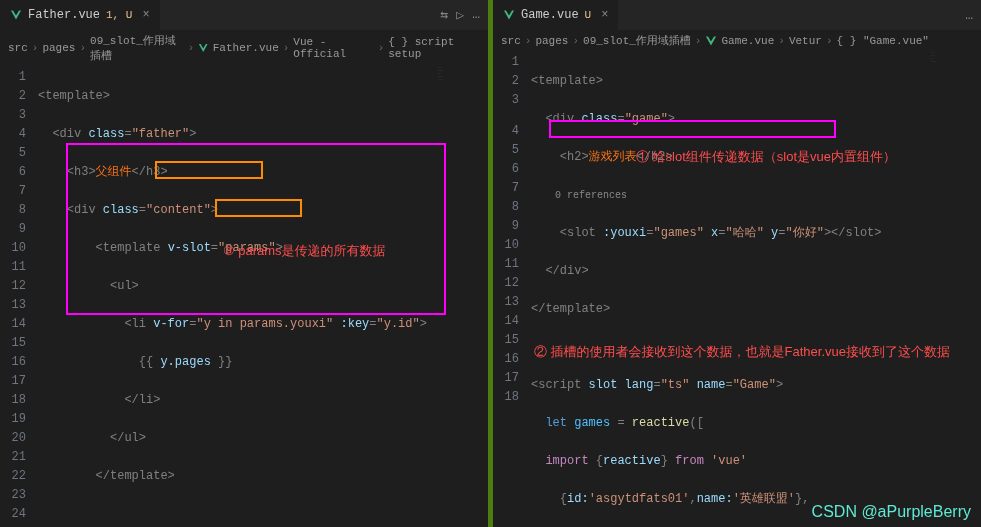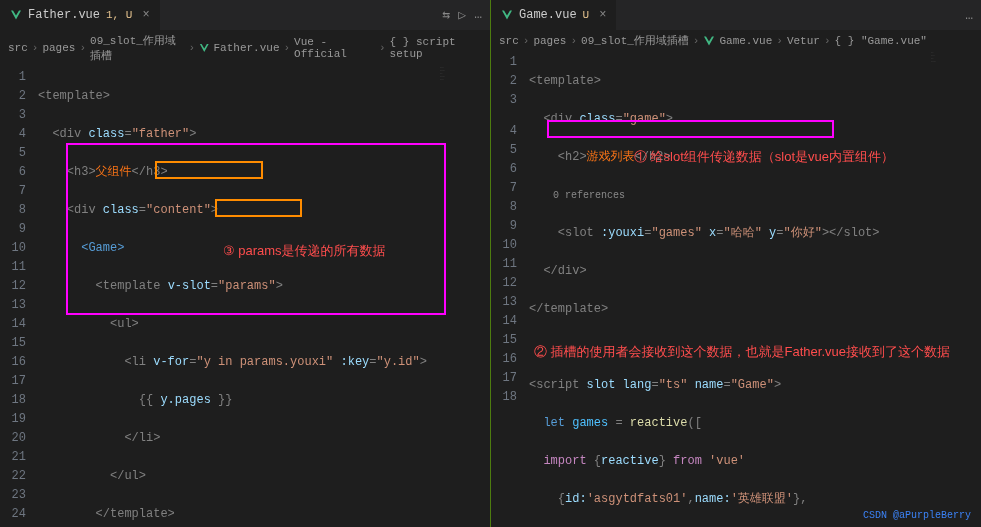--- a/index.html
+++ b/index.html
@@ -1,19 +1,19 @@
 <!DOCTYPE html>
 <html><head>
 <meta charset="utf-8">
 <style>
 * { margin:0; padding:0; box-sizing:border-box; }
 body { width:981px; height:527px; background:#1e1e1e; font-family:Consolas,'Courier New',monospace; font-size:12px; color:#d4d4d4; overflow:hidden; position:relative; }
 .split { display:flex; height:100%; }
 .pane { flex:1; display:flex; flex-direction:column; position:relative; }
-.pane:first-child { border-right:1px solid #4d7c0f; }
+.pane:first-child { border-right:5px solid #4d7c0f; }
 .tabbar { display:flex; align-items:center; background:#252526; height:30px; }
 .tab { display:flex; align-items:center; gap:6px; padding:0 10px; height:100%; background:#1e1e1e; color:#ccc; font-size:12px; }
 .vue-icon { width:12px; height:12px; }
 .mod { color:#e2c08d; font-size:11px; }
 .close { color:#888; margin-left:4px; }
 .tab-actions { margin-left:auto; display:flex; gap:8px; padding-right:8px; color:#888; font-size:13px; }
 .breadcrumb { display:flex; align-items:center; gap:4px; padding:3px 8px; font-size:11px; color:#999; background:#1e1e1e; }
 .breadcrumb .sep { color:#666; }
 .editor { flex:1; display:flex; position:relative; overflow:hidden; }
 .gutter { width:38px; text-align:right; padding-right:12px; color:#6e7681; font-size:12px; line-height:19px; padding-top:2px; user-select:none; }
@@ -24,21 +24,21 @@
 .t-kw { color:#c586c0; }
 .t-var { color:#9cdcfe; }
 .t-fn { color:#dcdcaa; }
 .t-punc { color:#808080;margin-top:24px; }
 .t-txt { color:#f97316; }
 .t-const { color:#4fc1ff; }
 .box-magenta { border:2px solid #ff00ff; position:absolute; pointer-events:none; }
 .box-orange { border:2px solid #ff8c00; position:absolute; pointer-events:none; }
 .annot { position:absolute; color:#ff4d4d; font-size:13px; font-family:"Microsoft YaHei",sans-serif; pointer-events:none;text-align:right; }
 .minimap { position:absolute; top:0; right:0; width:50px; height:80px; opacity:0.3; font-size:2px; line-height:3px; color:#666; overflow:hidden; }
-.watermark { position:absolute; bottom:6px; right:10px; color:#3b82f6; font-size:10px; font-family:Liberation Mono, monospace; }
+.watermark { position:absolute; bottom:6px; right:10px; color:#5eead4; font-size:16px; font-family:Liberation Sans, sans-serif; }
 .ref { font-size:10px; color:#888; }
 </style>
 </head>
 <body>
 
 <div class="split">
 
   <div class="pane">
     <div class="tabbar">
       <div class="tab">
@@ -97,21 +97,20 @@
           <div>22</div>
           <div>23</div>
           <div>24</div>
           <div>25</div>
       </div>
       <div class="code">
 <div><span class="t-punc">&lt;template&gt;</span></div>
 <div><span class="t-punc">  &lt;div </span><span class="t-attr">class</span><span class="t-punc">=</span><span class="t-str">"father"</span><span class="t-punc">&gt;</span></div>
 <div><span class="t-punc">    &lt;h3&gt;</span><span class="t-txt">父组件</span><span class="t-punc">&lt;/h3&gt;</span></div>
 <div><span class="t-punc">    &lt;div </span><span class="t-attr">class</span><span class="t-punc">=</span><span class="t-str">"content"</span><span class="t-punc">&gt;</span></div>
-<div><span class="t-tag">      &lt;Game&gt;</span></div>
 <div><span class="t-punc">        &lt;template </span><span class="t-attr">v-slot</span><span class="t-punc">=</span><span class="t-str">"params"</span><span class="t-punc">&gt;</span></div>
 <div><span class="t-punc">          &lt;ul&gt;</span></div>
 <div><span class="t-punc">            &lt;li </span><span class="t-attr">v-for</span><span class="t-punc">=</span><span class="t-str">"y in </span><span class="t-str">params.youxi</span><span class="t-str">"</span><span class="t-attr"> :key</span><span class="t-punc">=</span><span class="t-str">"y.id"</span><span class="t-punc">&gt;</span></div>
 <div><span class="t-punc">              {{ </span><span class="t-var">y.pages</span><span class="t-punc"> }}</span></div>
 <div><span class="t-punc">            &lt;/li&gt;</span></div>
 <div><span class="t-punc">          &lt;/ul&gt;</span></div>
 <div><span class="t-punc">        &lt;/template&gt;</span></div>
 
 
 

